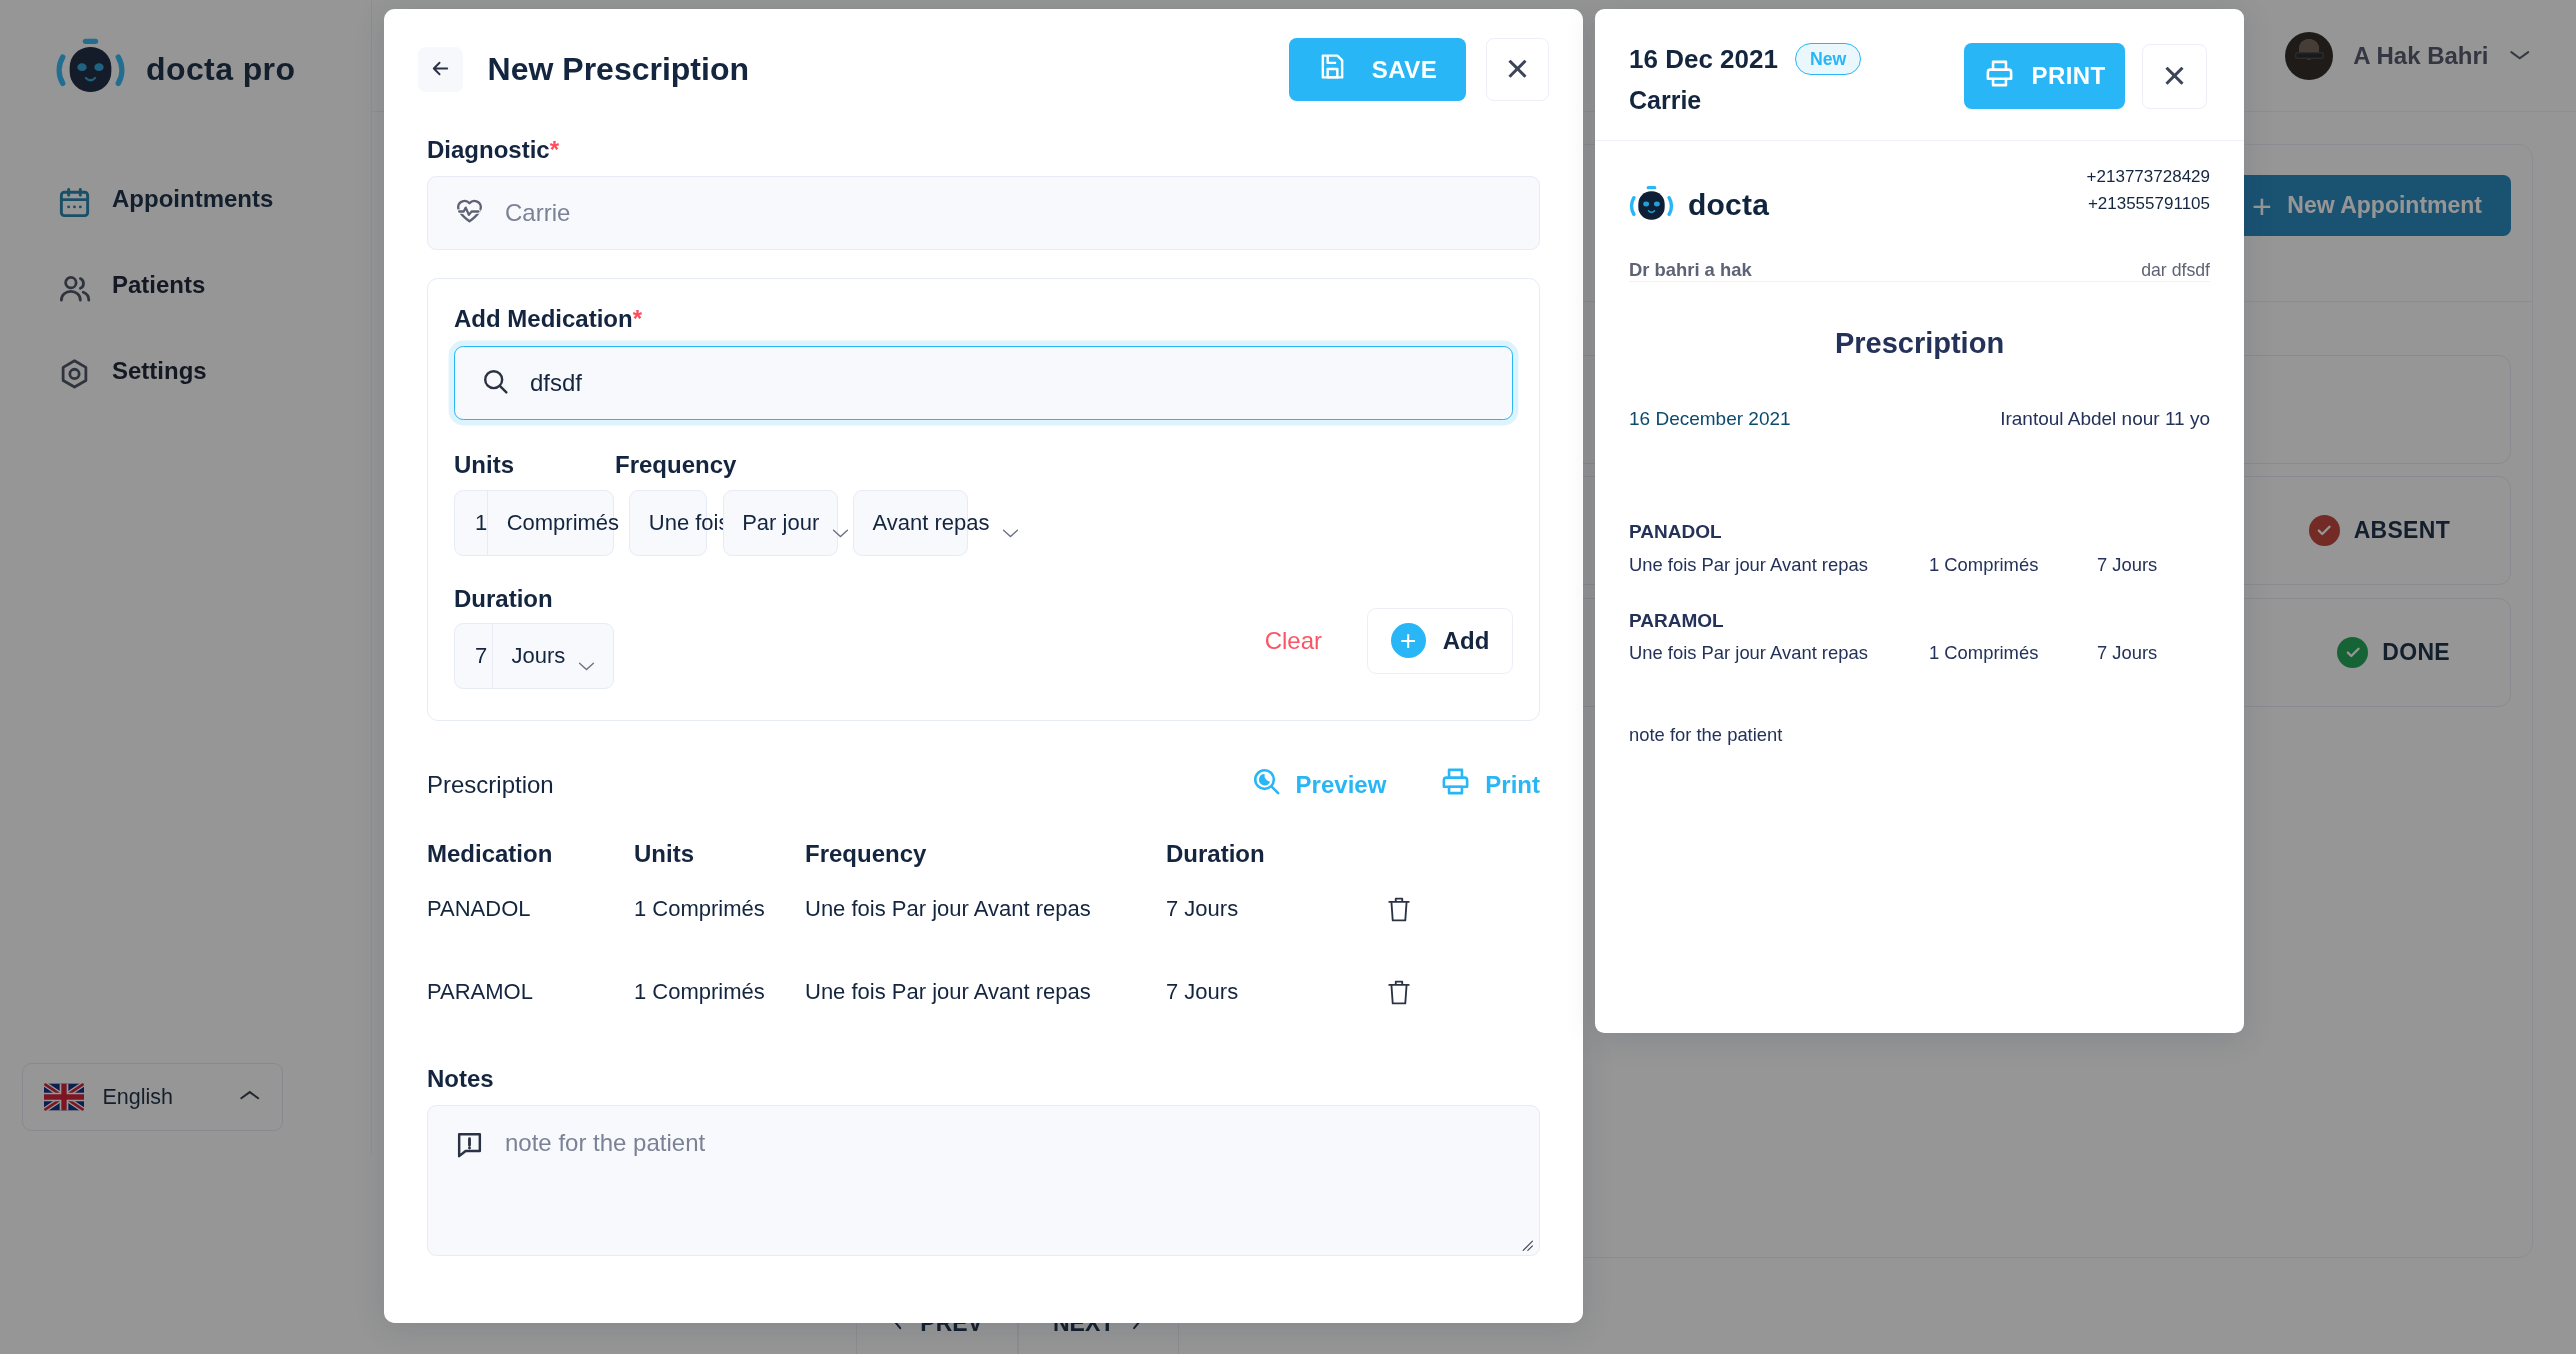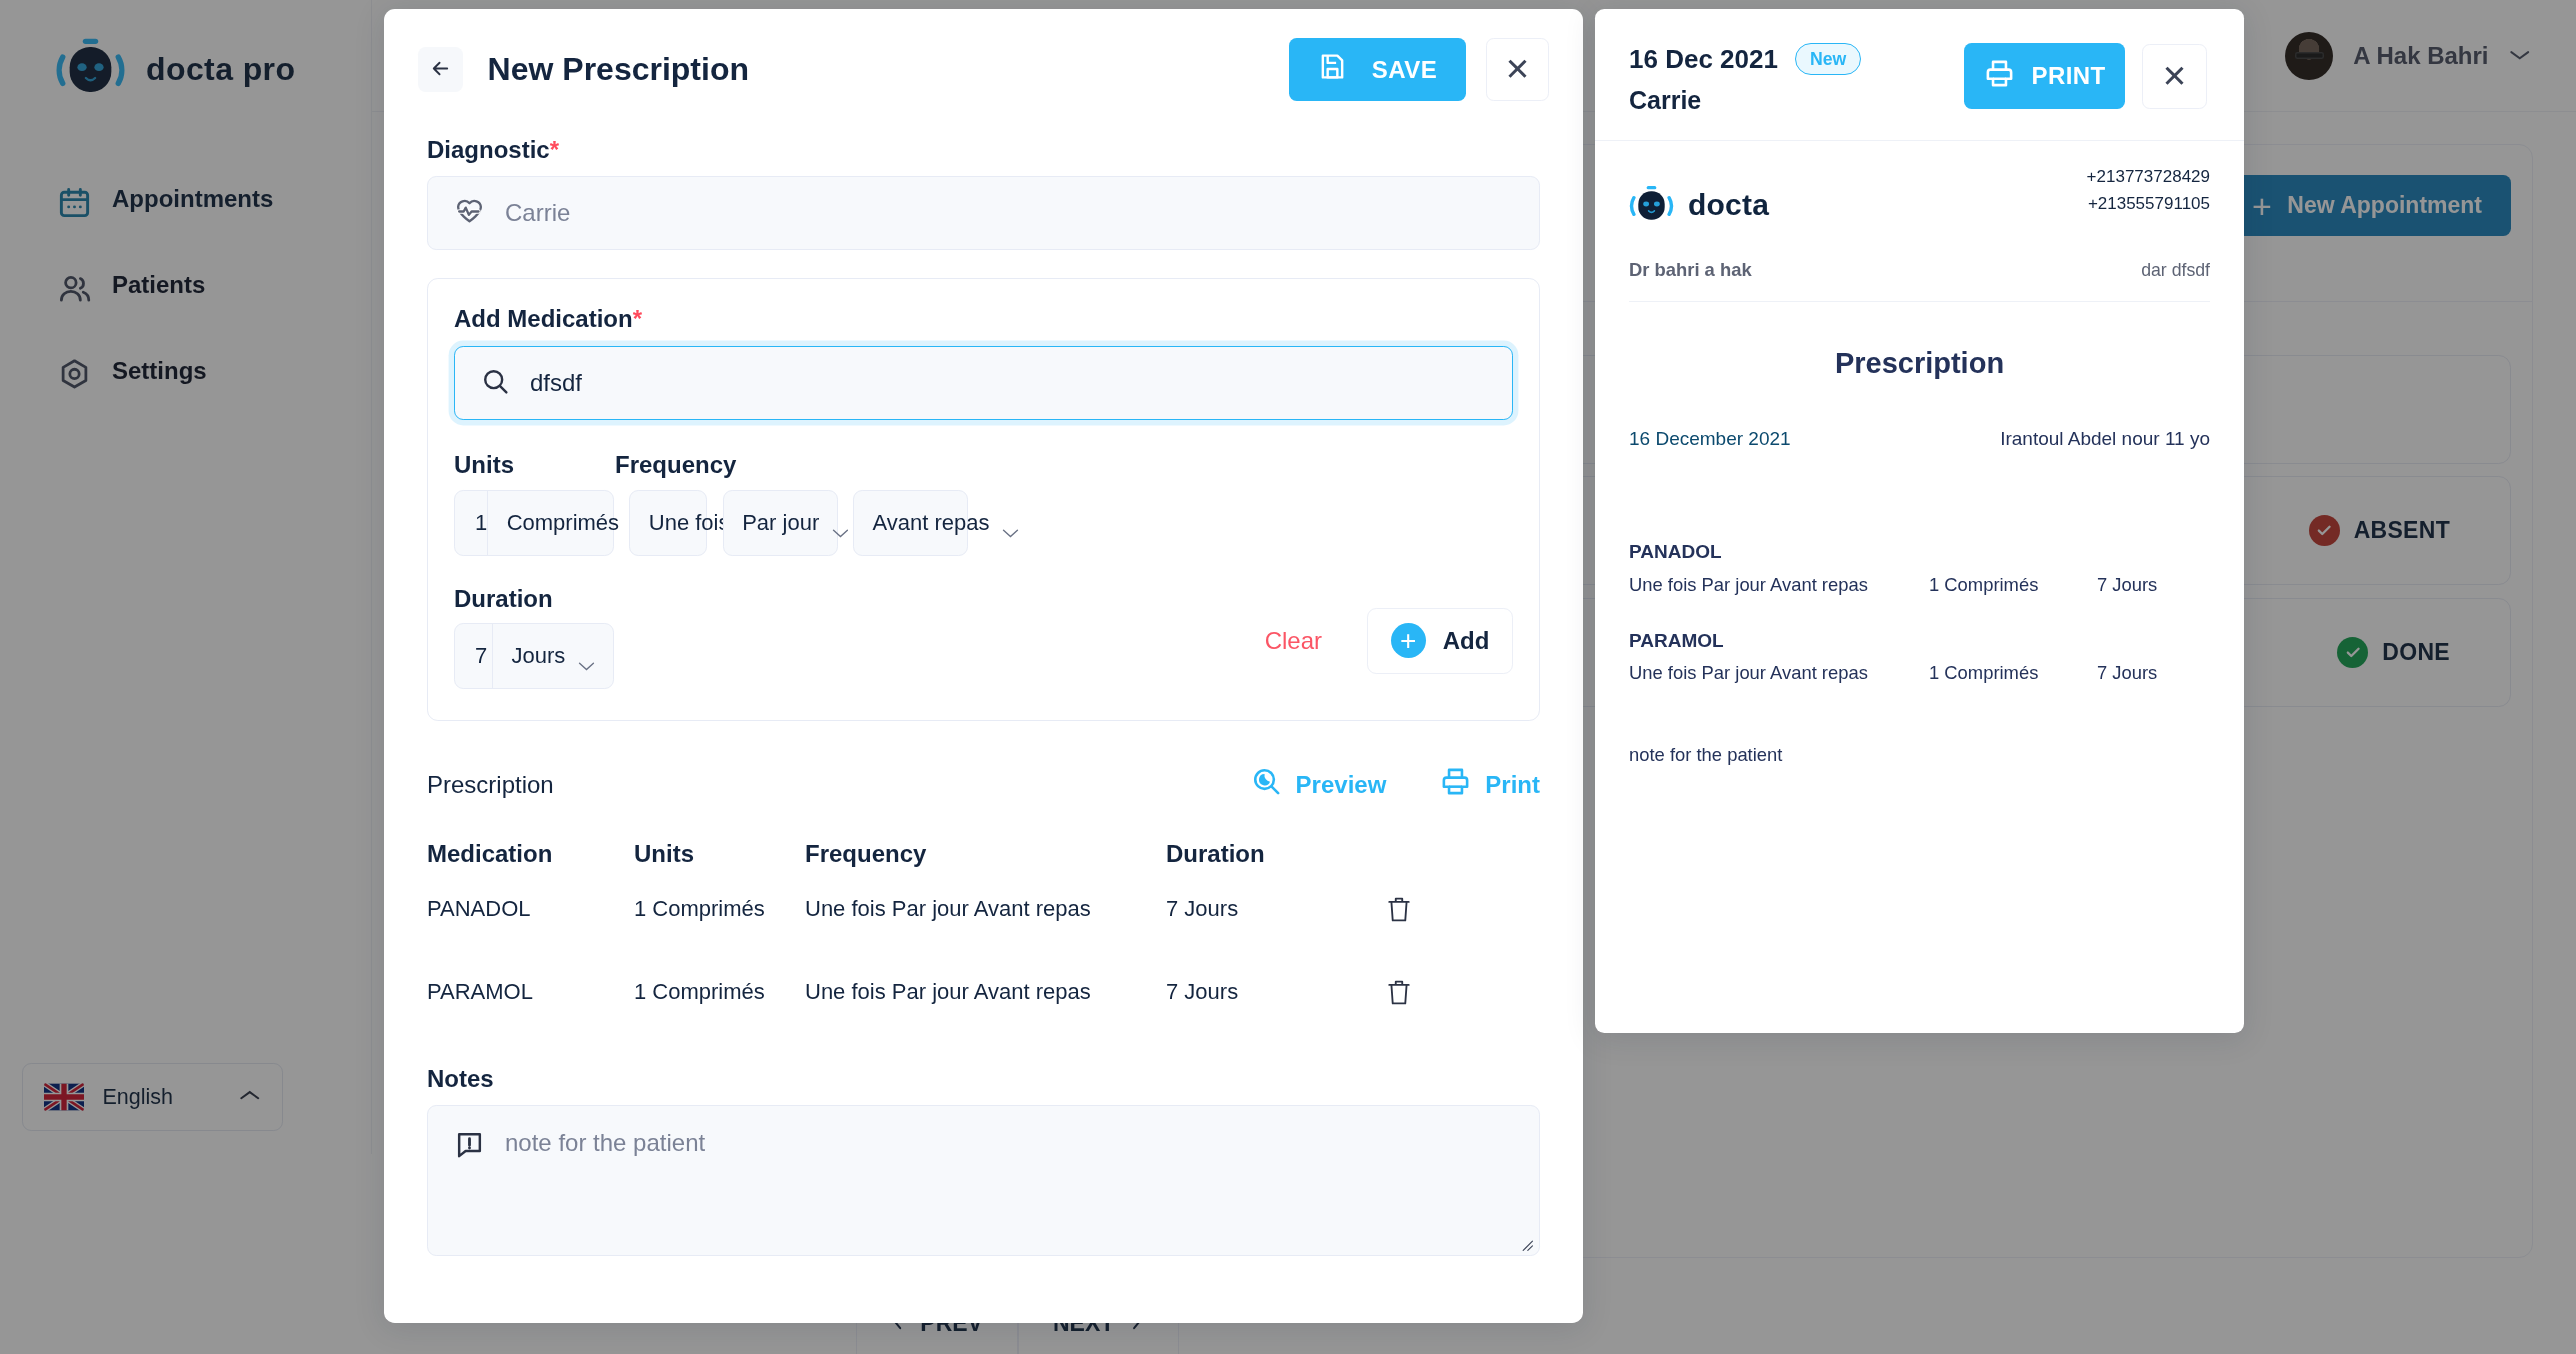--- a/index.html
+++ b/index.html
@@ -205,21 +205,21 @@
   .pv-close { width: 65px; height: 65px; border: 0.8px solid #eceff7; border-radius: 7.7px;
     display: flex; align-items: center; justify-content: center; cursor: pointer; }
 
   .pv-doc { padding: 26px 34px 0 34px; }
   .pv-doc-top { display: flex; align-items: flex-start; }
   .pv-logo-wrap { display: flex; align-items: center; gap: 14px; margin-top: 16px; }
   .pv-logo { width: 45px; height: 45px; position: relative; }
   .pv-logo-text { font-size: 30px; font-weight: 700; color: #10243e; letter-spacing: 0.2px; }
   .pv-phones { margin-left: auto; text-align: right; display: flex; flex-direction: column; gap: 7.7px; }
   .pv-phone { font-size: 17px; color: #14253f; }
-  .pv-drline { display: flex; align-items: flex-end; margin-top: 31px; padding-bottom: 20px; border-bottom: 0.8px solid #eef1f7; }
+  .pv-drline { display: flex; align-items: flex-end; margin-top: 31px; border-bottom: 0.8px solid #eef1f7; }
   .pv-dr { font-size: 18.4px; font-weight: 700; color: #5d6374; }
   .pv-clinic { margin-left: auto; font-size: 17.7px; color: #5d6374; }
 
   .pv-title { text-align: center; font-size: 29px; font-weight: 700; color: #24325a; margin-top: 45px; }
   .pv-meta { display: flex; margin-top: 48px; }
   .pv-meta-date { font-size: 19px; color: #0c4a6e; }
   .pv-meta-pat { margin-left: auto; font-size: 19px; color: #24325a; }
   .pv-meds { margin-top: 91px; }
   .pv-med { margin-bottom: 34px; }
   .pv-med-name { font-size: 19px; font-weight: 700; color: #24325a; margin-bottom: 10.8px; }

